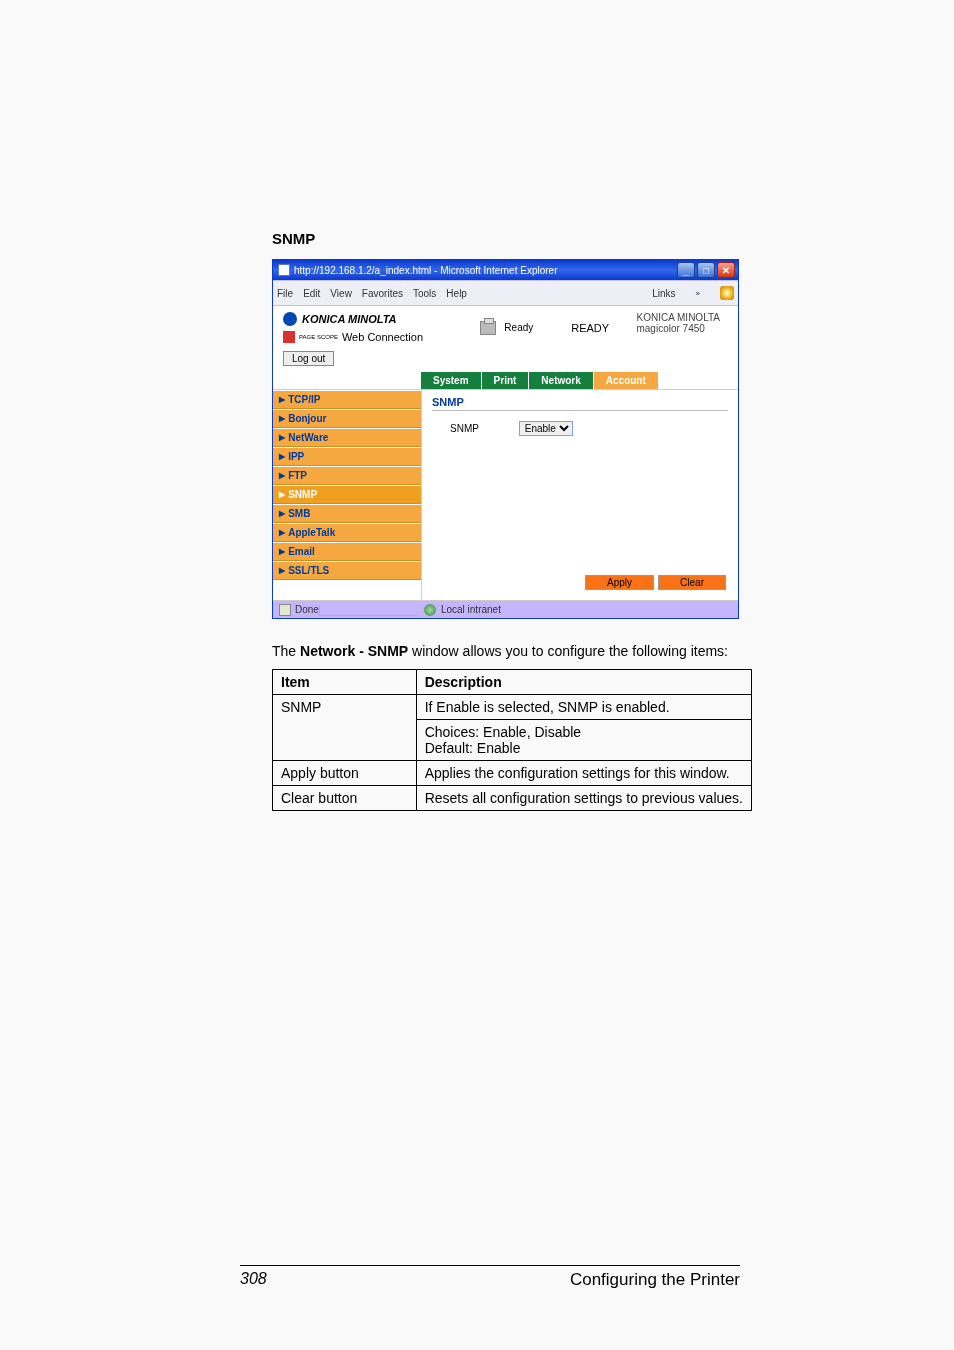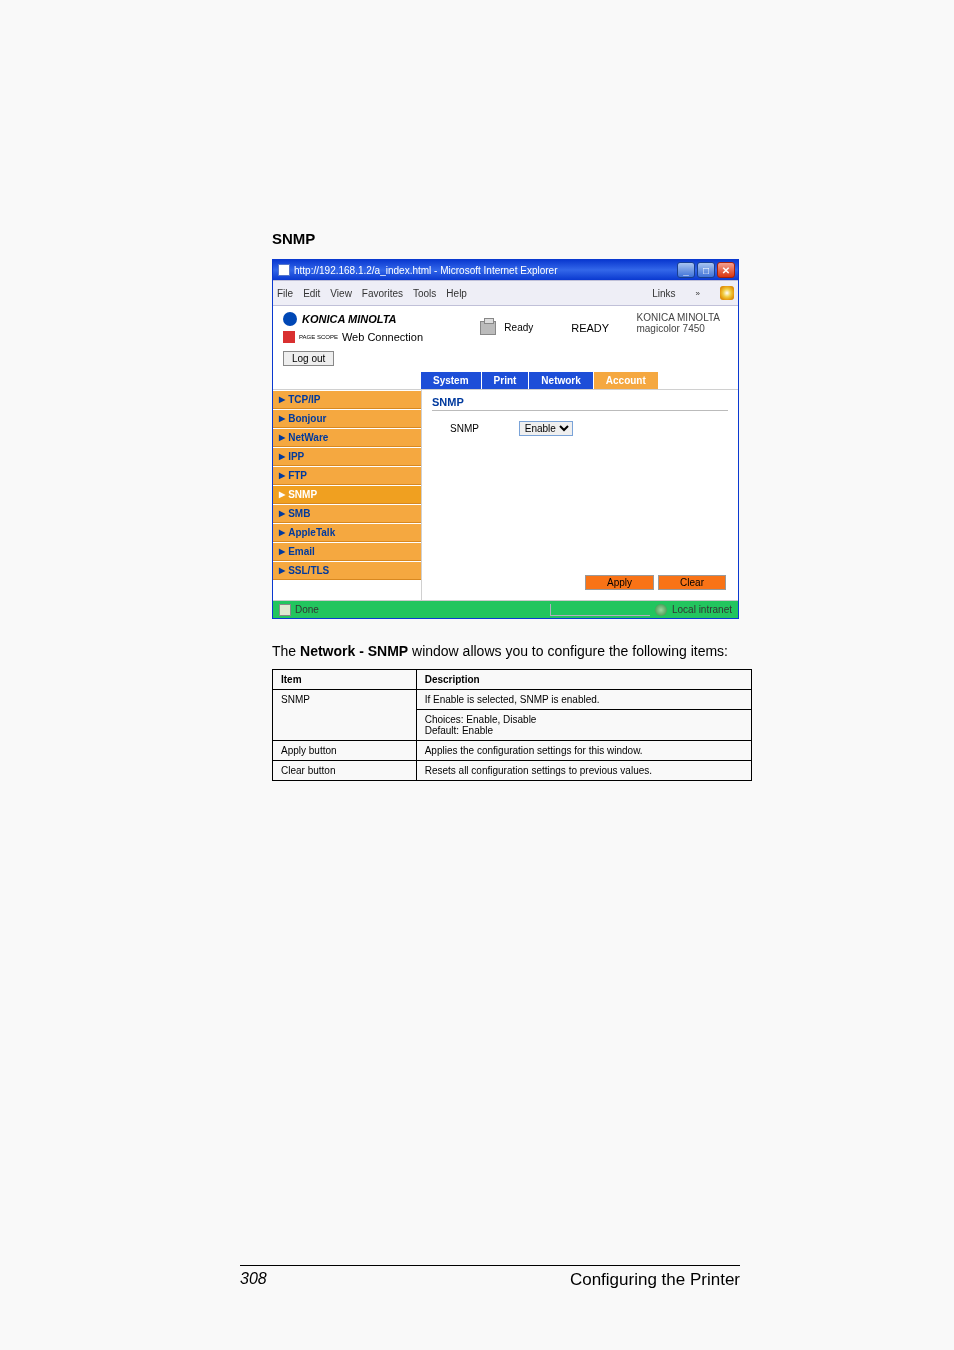--- a/index.html
+++ b/index.html
@@ -79,21 +79,21 @@
     .logout-row { padding: 0 0 6px 10px; }
     .logout-btn {
       font-size:10px; padding:1px 8px; background:#eee; border:1px solid #888;
     }
     .main-tabs {
       display:flex;
       padding:0;
       margin-left:148px;
     }
     .main-tab { font-size:10px; padding:3px 12px; background:#f5a840; color:#fff; font-weight:bold; border-right:1px solid #fff; }
-    .main-tab.active { background:#1d4ed8; }
+    .main-tab.active { background:#15803d; }
     .body-area {
       display:flex;
       border-top: 1px solid #d0d0d0;
       height: 260px;
     }
     .sidebar {
       width: 148px;
       flex-shrink:0;
     }
     .side-item {
@@ -119,43 +119,42 @@
       position:absolute;
       bottom: 28px;
       right: 12px;
       display:flex; gap:4px;
     }
     .apply-clear-row button { font-size:10px; padding:1px 21px; background:#f97316; border:1px solid #999;}
     .status-bar {
       position:absolute;
       bottom:0; left:0; right:0;
       height: 18px;
-      background:#22c55e;
+      background:#c4b5fd;
       border-top:1px solid #ccc;
       display:flex;
       align-items:center;
       padding:0 6px;
       font-size:10px;
       color:#333;
-      justify-content:space-between;
     }
     .status-right { display:flex; align-items:center; gap:5px; }
     .intranet-ico { width:12px; height:12px; border-radius:50%; background:radial-gradient(#9fd7a0,#2e8b3e); display:inline-block;}
     .status-gap-box { width:100px; height:12px; border:1px solid #b0b0c0; border-right:none; border-top:none;}
 
     .description-text {
       font-size: 14px;
       margin-top: 24px;
       margin-bottom: 10px;
       color:#000;
     }
     .desc-table {
       border-collapse: collapse;
       width: 100%;
-      font-size: 10px;
+      font-size: 14px;
     }
     .desc-table th, .desc-table td {
       border: 1px solid #000;
       padding: 4px 8px;
       text-align: left;
       vertical-align: top;
     }
     .desc-table th { font-weight:bold; }
     .desc-table .col1 { width:30%; }
 

